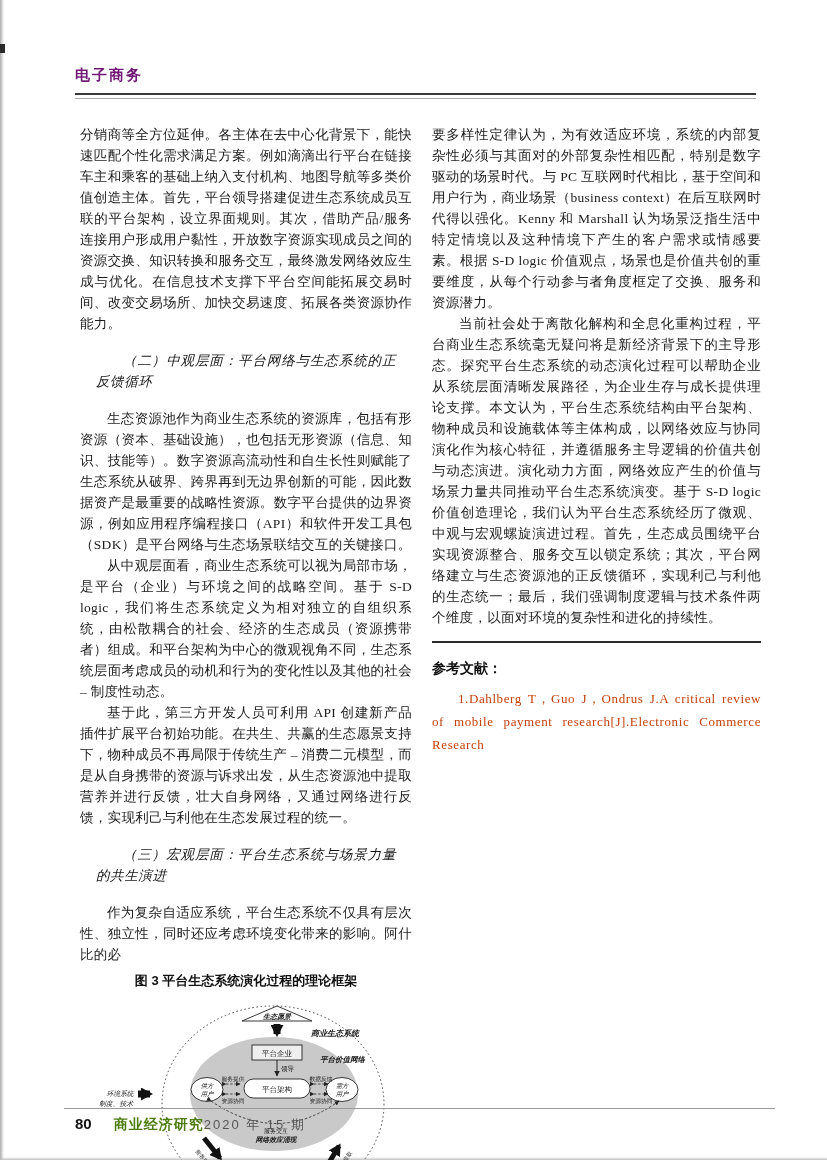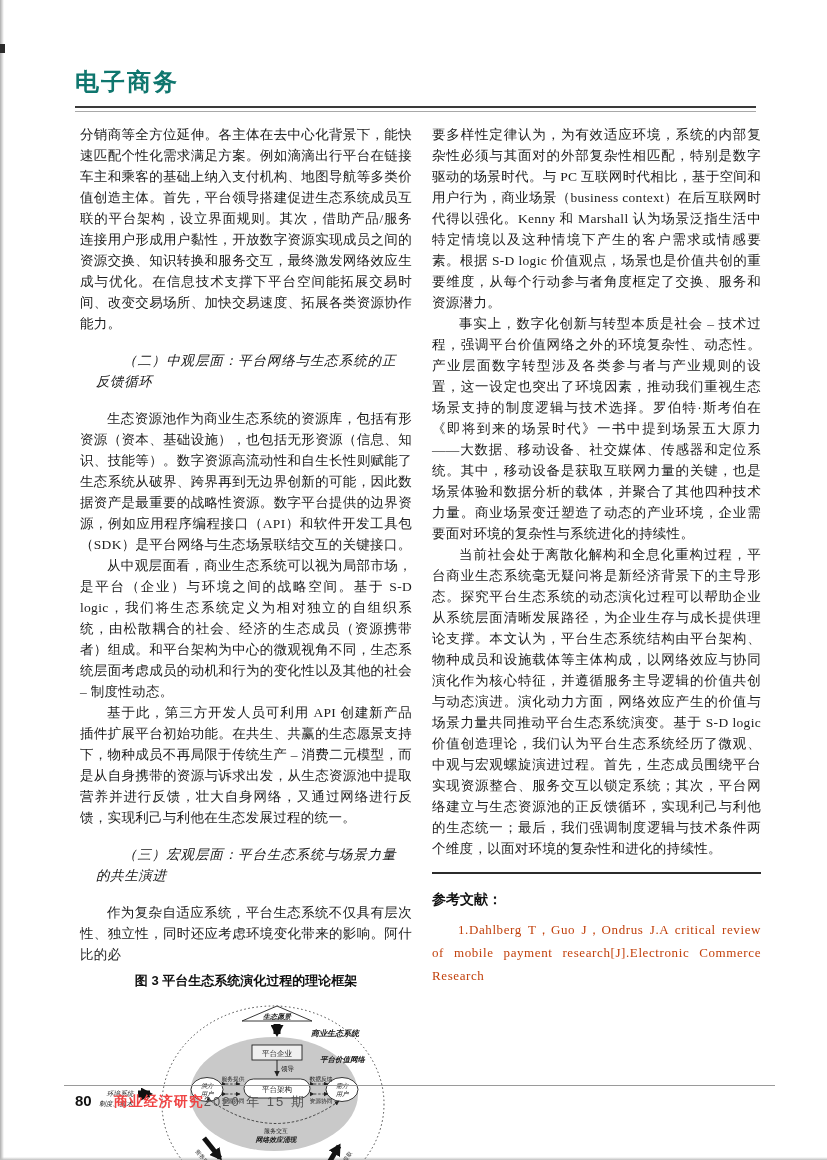--- a/index.html
+++ b/index.html
@@ -6,21 +6,21 @@
   .page{position:relative;width:827px;height:1160px;background:#fff;overflow:hidden;
         font-family:"Liberation Serif","DejaVu Serif",serif;color:#1c1c1c;}
   .scan-edge-left{position:absolute;left:0;top:0;width:4px;height:100%;
         background:linear-gradient(to right,#adadad,rgba(255,255,255,0));}
   .scan-edge-bottom{position:absolute;left:0;bottom:0;width:100%;height:3px;
         background:linear-gradient(to top,#c0c0c0,rgba(255,255,255,0));}
   .scan-mark{position:absolute;left:0;top:44px;width:5px;height:9px;background:#2a2a2a;}
 
   .header{position:absolute;left:75px;top:66px;width:681px;}
   .header .section{font-family:"Liberation Sans","DejaVu Sans",sans-serif;
-        font-weight:bold;font-size:24px;letter-spacing:2px;color:#0f766e;}
+        font-weight:bold;font-size:15px;letter-spacing:2px;color:#701a75;}
   .header .rule{margin-top:8px;height:3px;border-top:2px solid #3a3a3a;border-bottom:1px solid #a8a8a8;}
 
   .columns{position:absolute;left:80px;top:124px;width:681px;display:flex;gap:20px;}
   .col{width:332px;}
 
   p.body{margin:0;font-size:13.5px;line-height:21px;letter-spacing:0.3px;
         text-align:justify;text-indent:2em;color:#1c1c1c;}
   p.cont{text-indent:0;}
   p.subhead{margin:16px;font-size:13.5px;line-height:21px;letter-spacing:0.6px;
         text-align:justify;text-indent:2em;font-style:italic;color:#151515;}
@@ -30,25 +30,25 @@
         font-weight:bold;font-size:13px;color:#111;}
 
   .conclusion-h{margin:27px 0 10px 0;font-family:"Liberation Sans","DejaVu Sans",sans-serif;
         font-weight:bold;font-size:17px;color:#111;}
   .ref-rule{margin-top:13px;border-top:2px solid #2b2b2b;height:0;}
   .ref-h{margin:17px 0 0 0;font-family:"Liberation Sans","DejaVu Sans",sans-serif;
         font-weight:bold;font-size:14px;color:#111;}
   p.ref{margin:9px 0 0 0;font-size:13px;line-height:23px;letter-spacing:0.6px;
         word-spacing:2px;text-align:justify;text-indent:2em;color:#c2410c;}
 
-  .footer{position:absolute;left:64px;top:1085px;width:700px;border-top:1px solid #9a9a9a;
+  .footer{position:absolute;left:64px;top:1108px;width:700px;border-top:1px solid #9a9a9a;
         padding:6px 0 0 11px;display:flex;align-items:baseline;
         font-family:"Liberation Sans","DejaVu Sans",sans-serif;}
   .footer .pageno{font-weight:bold;font-size:15px;color:#111;}
-  .footer .journal{font-weight:bold;font-size:14px;color:#ef4444;margin-left:22px;letter-spacing:1px;}
+  .footer .journal{font-weight:bold;font-size:14px;color:#4d7c0f;margin-left:22px;letter-spacing:1px;}
   .footer .issue{font-size:13px;color:#555;margin-left:0;letter-spacing:2px;}
 
   svg text{font-family:"Liberation Sans","DejaVu Sans",sans-serif;fill:#1a1a1a;}
   svg .lbl-bi{font-weight:bold;font-style:italic;}
 </style>
 </head>
 <body>
 
 <div class="page">
   <div class="scan-edge-left"></div>
@@ -135,21 +135,20 @@
 
         <line x1="124" y1="144" x2="140" y2="164" stroke="#111" stroke-width="5" marker-end="url(#ahb)"></line>
         <text x="122" y="166" font-size="5.5" text-anchor="middle" transform="rotate(50 122 166)">营养反馈</text>
         <line x1="247" y1="172" x2="259" y2="152" stroke="#111" stroke-width="5" marker-end="url(#ahb)"></line>
         <text x="266" y="168" font-size="5.5" text-anchor="middle" transform="rotate(-55 266 168)">营养提取</text>
       </svg>
     </div>
 
     <div class="col">
       <p class="body cont">要多样性定律认为，为有效适应环境，系统的内部复杂性必须与其面对的外部复杂性相匹配，特别是数字驱动的场景时代。与 PC 互联网时代相比，基于空间和用户行为，商业场景（business context）在后互联网时代得以强化。Kenny 和 Marshall 认为场景泛指生活中特定情境以及这种情境下产生的客户需求或情感要素。根据 S-D logic 价值观点，场景也是价值共创的重要维度，从每个行动参与者角度框定了交换、服务和资源潜力。</p>
-      <p class="body">事实上，数字化创新与转型本质是社会 – 技术过程，强调平台价值网络之外的环境复杂性、动态性。产业层面数字转型涉及各类参与者与产业规则的设置，这一设定也突出了环境因素，推动我们重视生态场景支持的制度逻辑与技术选择。罗伯特·斯考伯在《即将到来的场景时代》一书中提到场景五大原力——大数据、移动设备、社交媒体、传感器和定位系统。其中，移动设备是获取互联网力量的关键，也是场景体验和数据分析的载体，并聚合了其他四种技术力量。商业场景变迁塑造了动态的产业环境，企业需要面对环境的复杂性与系统进化的持续性。</p>
       <p class="body">当前社会处于离散化解构和全息化重构过程，平台商业生态系统毫无疑问将是新经济背景下的主导形态。探究平台生态系统的动态演化过程可以帮助企业从系统层面清晰发展路径，为企业生存与成长提供理论支撑。本文认为，平台生态系统结构由平台架构、物种成员和设施载体等主体构成，以网络效应与协同演化作为核心特征，并遵循服务主导逻辑的价值共创与动态演进。演化动力方面，网络效应产生的价值与场景力量共同推动平台生态系统演变。基于 S-D logic 价值创造理论，我们认为平台生态系统经历了微观、中观与宏观螺旋演进过程。首先，生态成员围绕平台实现资源整合、服务交互以锁定系统；其次，平台网络建立与生态资源池的正反馈循环，实现利己与利他的生态统一；最后，我们强调制度逻辑与技术条件两个维度，以面对环境的复杂性和进化的持续性。</p>
       <div class="ref-rule"></div>
       <div class="ref-h">参考文献：</div>
       <p class="ref">1.Dahlberg T，Guo J，Ondrus J.A critical review of mobile payment research[J].Electronic Commerce Research</p>
     </div>
   </div>
 
   <div class="footer">
     <span class="pageno">80</span>
     <span class="journal">商业经济研究</span>

